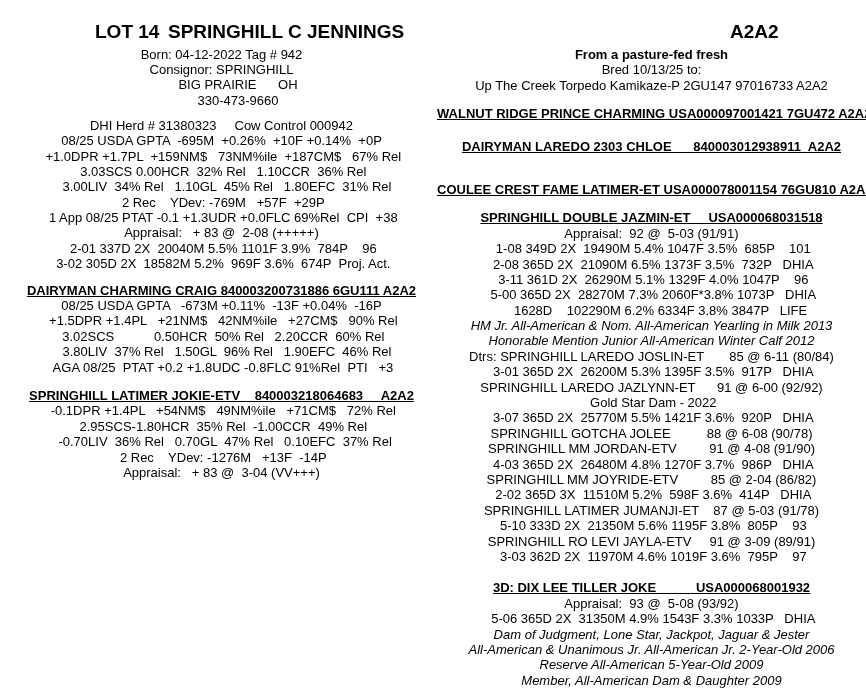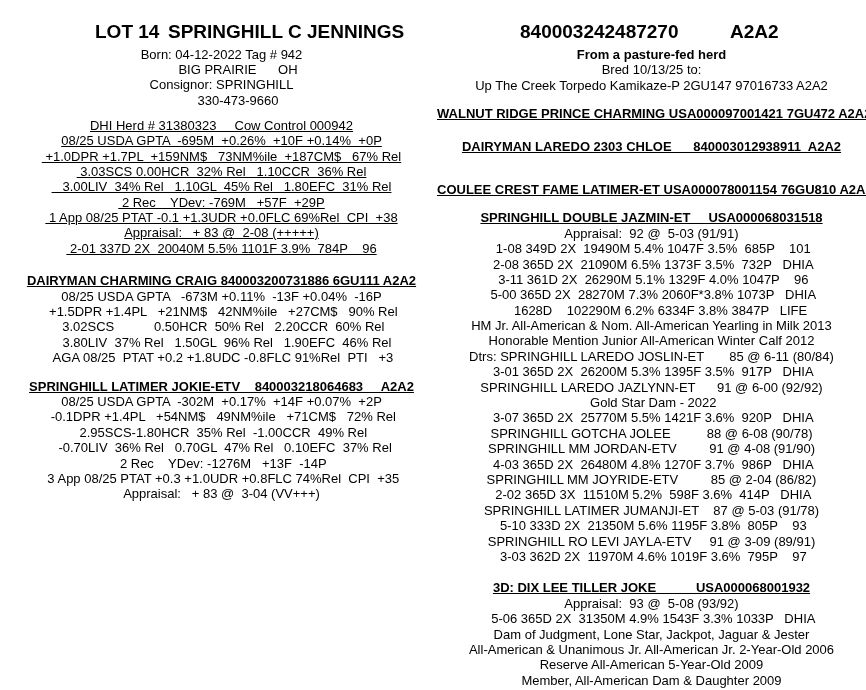--- a/index.html
+++ b/index.html
@@ -13,95 +13,93 @@
   .title-row span{position:absolute;top:4px;}
   .t-lot{left:95px;}
   .t-name{left:168px;}
   .t-reg{left:520px;}
   .t-beta{left:730px;}
   .cols{display:flex;flex-direction:row;align-items:flex-start;text-align:center;}
   .col{flex:0 0 auto;}
   .col.left{width:433px;padding-left:10px;box-sizing:border-box;}
   .col.right{width:433px;padding-left:4px;box-sizing:border-box;}
   .ln{white-space:pre;line-height:15.4px;height:15.4px;}
-  .it{}
+  .it{font-style:italic;}
   .b{font-weight:bold;}
   .hdr{font-weight:bold;text-decoration:underline;white-space:pre;line-height:15.4px;height:15.4px;}
   .indent1{padding-left:33px;}
   .info .ln{line-height:15.2px;height:15.2px;}
-  .stats{margin-top:10px;text-decoration:underline;}
-  .sire{margin-top:17px;}
+  .stats{margin-top:10px;}
+  .sire{margin-top:11px;}
   .dam{margin-top:13px;}
   .hdr-walnut{margin-top:13px;}
   .hdr-chloe{margin-top:17px;}
   .hdr-coulee{margin-top:28px;}
   .dam2{margin-top:13px;}
   .granddam{margin-top:16px;}
 </style>
 </head>
 <body>
 
 <div class="page">
 
   <div class="title-row">
     <span class="t-lot">LOT 14</span>
     <span class="t-name">SPRINGHILL C JENNINGS</span>
-    <span class="t-reg">840003242487270</span>
     <span class="t-beta">A2A2</span>
   </div>
 
   <div class="cols">
 
     <div class="col left">
       <div class="info">
         <div class="ln">Born: 04-12-2022 Tag # 942</div>
+        <div class="ln">Consignor: SPRINGHILL</div>
         <div class="ln indent1">BIG PRAIRIE      OH</div>
-        <div class="ln">Consignor: SPRINGHILL</div>
         <div class="ln indent1">330-473-9660</div>
       </div>
 
       <div class="stats">
           <div class="ln">DHI Herd # 31380323     Cow Control 000942</div>
           <div class="ln">08/25 USDA GPTA  -695M  +0.26%  +10F +0.14%  +0P</div>
           <div class="ln"> +1.0DPR +1.7PL  +159NM$   73NM%ile  +187CM$   67% Rel</div>
           <div class="ln"> 3.03SCS 0.00HCR  32% Rel   1.10CCR  36% Rel</div>
           <div class="ln">   3.00LIV  34% Rel   1.10GL  45% Rel   1.80EFC  31% Rel</div>
           <div class="ln"> 2 Rec    YDev: -769M   +57F  +29P</div>
           <div class="ln"> 1 App 08/25 PTAT -0.1 +1.3UDR +0.0FLC 69%Rel  CPI  +38</div>
           <div class="ln">Appraisal:   + 83 @  2-08 (+++++)</div>
           <div class="ln"> 2-01 337D 2X  20040M 5.5% 1101F 3.9%  784P    96</div>
+          <div class="ln"> 3-02 305D 2X  18582M 5.2%  969F 3.6%  674P  Proj. Act.</div>
         </div>
 
       <div class="sire">
         <div class="hdr">DAIRYMAN CHARMING CRAIG 840003200731886 6GU111 A2A2</div>
         <div>
             <div class="ln">08/25 USDA GPTA   -673M +0.11%  -13F +0.04%  -16P</div>
             <div class="ln"> +1.5DPR +1.4PL   +21NM$   42NM%ile   +27CM$   90% Rel</div>
             <div class="ln"> 3.02SCS           0.50HCR  50% Rel   2.20CCR  60% Rel</div>
             <div class="ln">   3.80LIV  37% Rel   1.50GL  96% Rel   1.90EFC  46% Rel</div>
             <div class="ln"> AGA 08/25  PTAT +0.2 +1.8UDC -0.8FLC 91%Rel  PTI   +3</div>
           </div>
       </div>
 
       <div class="dam">
         <div class="hdr">SPRINGHILL LATIMER JOKIE-ETV    840003218064683     A2A2</div>
         <div>
-            <div class="ln">08/25 USDA GPTA  -302M  +0.17%  +14F +0.07%  +2P</div>
             <div class="ln"> -0.1DPR +1.4PL   +54NM$   49NM%ile   +71CM$   72% Rel</div>
             <div class="ln"> 2.95SCS-1.80HCR  35% Rel  -1.00CCR  49% Rel</div>
             <div class="ln">  -0.70LIV  36% Rel   0.70GL  47% Rel   0.10EFC  37% Rel</div>
             <div class="ln"> 2 Rec    YDev: -1276M   +13F  -14P</div>
-            <div class="ln"> 3 App 08/25 PTAT +0.3 +1.0UDR +0.8FLC 74%Rel  CPI  +35</div>
             <div class="ln">Appraisal:   + 83 @  3-04 (VV+++)</div>
           </div>
       </div>
     </div>
 
     <div class="col right">
-      <div class="ln b">From a pasture-fed herd</div>
+      <div class="ln b">From a pasture-fed fresh</div>
       <div>
           <div class="ln">Bred 10/13/25 to:</div>
           <div class="ln">Up The Creek Torpedo Kamikaze-P 2GU147 97016733 A2A2</div>
         </div>
 
       <div class="hdr hdr-walnut">WALNUT RIDGE PRINCE CHARMING USA000097001421 7GU472 A2A2</div>
       <div class="hdr hdr-chloe">DAIRYMAN LAREDO 2303 CHLOE      840003012938911  A2A2</div>
       <div class="hdr hdr-coulee">COULEE CREST FAME LATIMER-ET USA000078001154 76GU810 A2A2</div>
 
       <div class="dam2">

